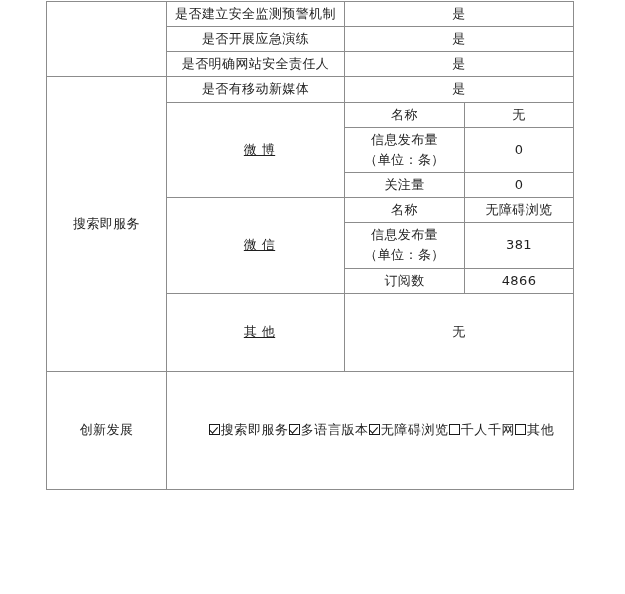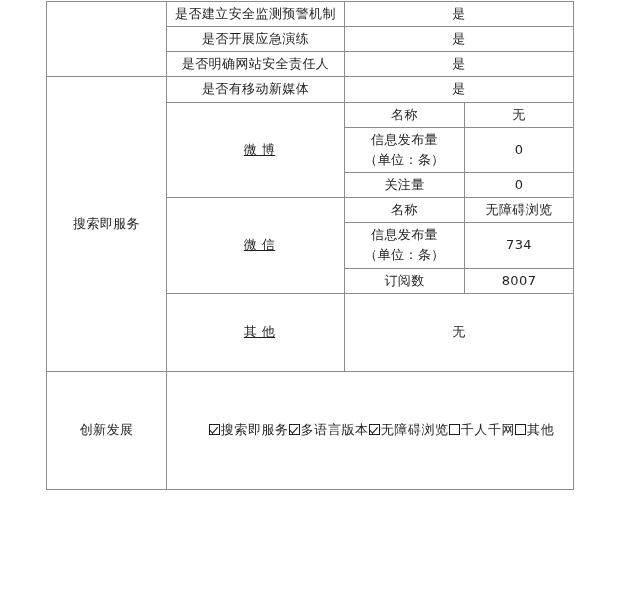--- a/index.html
+++ b/index.html
@@ -141,25 +141,25 @@
       <tr>
         <td rowspan="3" class="spaced">微  信</td>
         <td>名称</td>
         <td>无障碍浏览</td>
       </tr>
       <tr>
         <td>
           <span class="unit-line">信息发布量</span>
           <span class="unit-line">（单位：条）</span>
         </td>
-        <td>734</td>
+        <td>381</td>
       </tr>
       <tr>
         <td>订阅数</td>
-        <td>8007</td>
+        <td>4866</td>
       </tr>
 
       <tr style="height:78px;">
         <td class="spaced">其  他</td>
         <td colspan="2">无</td>
       </tr>
 
       <tr style="height:118px;">
         <td>创新发展</td>
         <td colspan="3" class="innov-cell">

